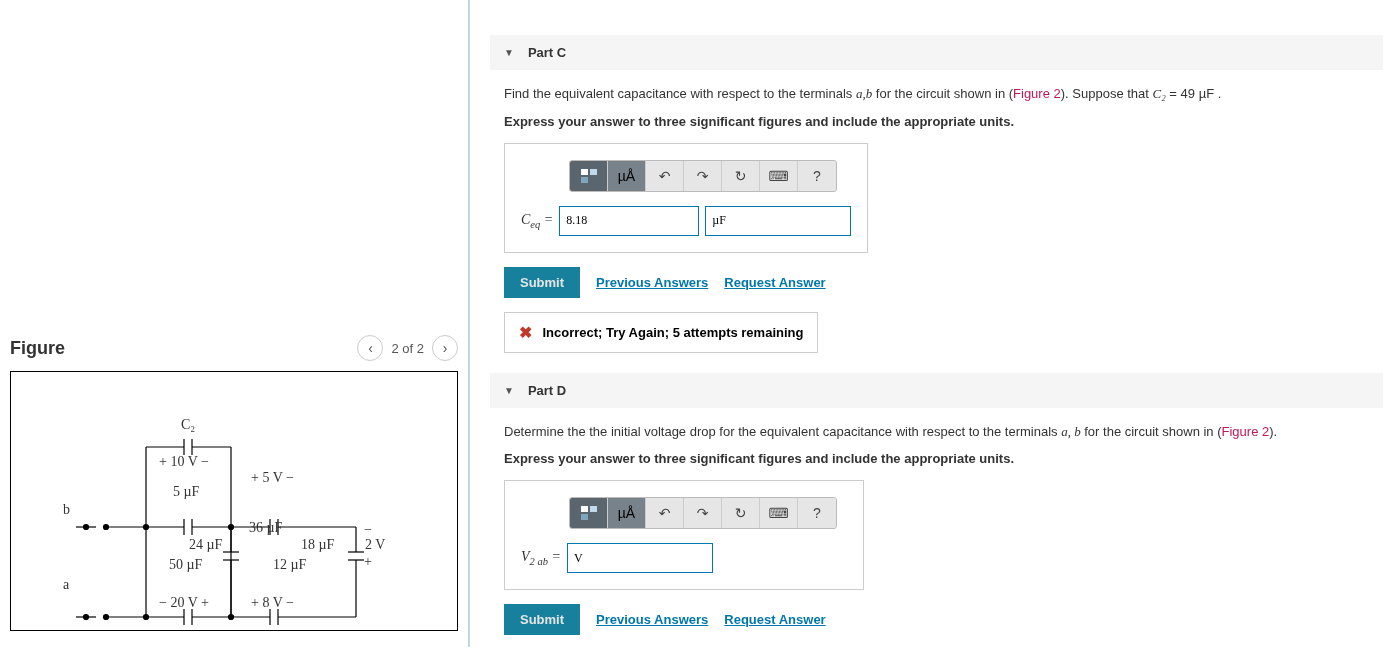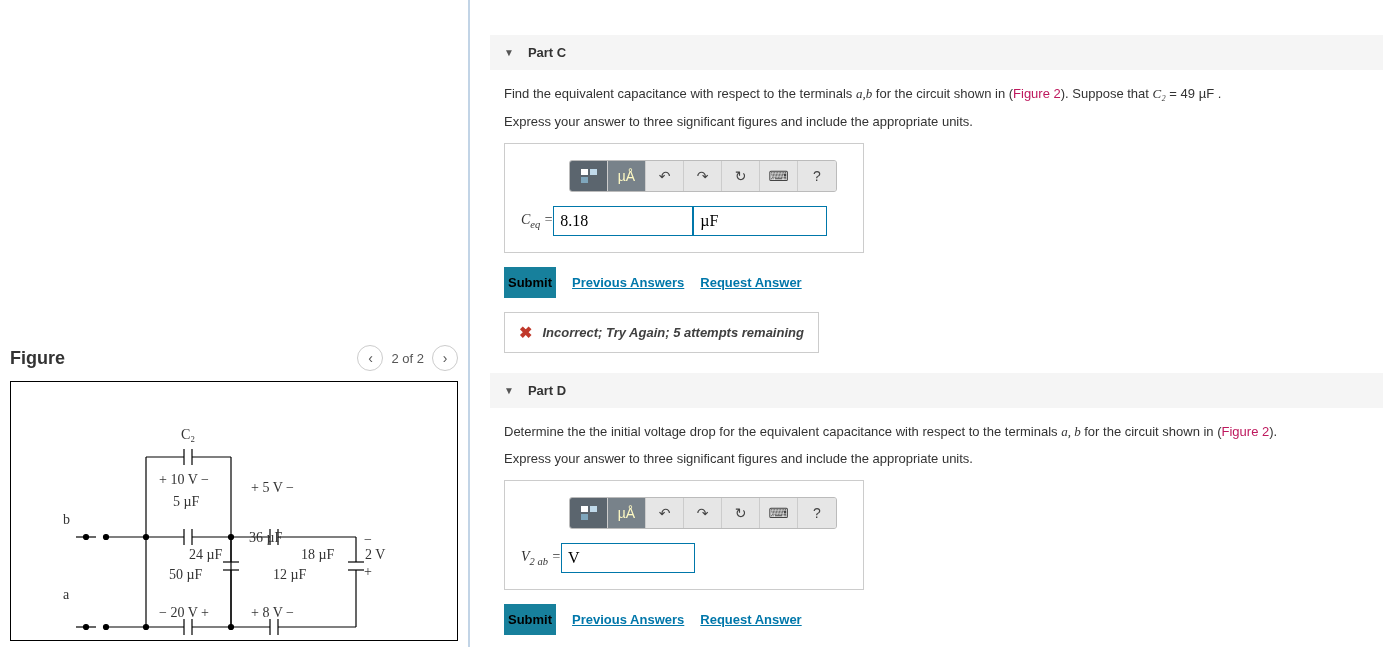--- a/index.html
+++ b/index.html
@@ -1,58 +1,58 @@
 <!DOCTYPE html>
 <html><head>
 <meta charset="utf-8">
 <style>
 * { box-sizing: border-box; margin: 0; padding: 0; }
 body { font-family: Arial, Helvetica, sans-serif; font-size: 13px; color: #333; background: #fff; }
 .container { display: flex; width: 1383px; height: 647px; }
-.left-pane { width: 470px; border-right: 2px solid #c2d4e6; padding: 10px 10px 10px 10px; position: relative; }
+.left-pane { width: 470px; border-right: 2px solid #c2d4e6; padding: 0 10px 10px 10px; position: relative; }
 .right-pane { flex: 1; padding: 0 0 0 20px; overflow: hidden; }
 
 .figure-head { display: flex; justify-content: space-between; align-items: center; margin-top: 335px; margin-bottom: 10px; }
 .figure-title { font-size: 18px; font-weight: bold; color: #333; }
 .figure-nav { display: flex; align-items: center; gap: 8px; font-size: 13px; color: #555; }
 .nav-btn { width: 26px; height: 26px; border: 1px solid #ccc; border-radius: 50%; background: #fff; display: flex; align-items: center; justify-content: center; cursor: pointer; font-size: 14px; color: #555; }
 .figure-box { border: 1.5px solid #000; height: 260px; position: relative; padding: 10px; }
 .figure-img { position: relative; width: 100%; height: 100%; }
 .figure-img svg { position: absolute; left: 55px; top: 45px; }
 .fig-label { position: absolute; font-family: 'Times New Roman', serif; font-size: 14px; color: #333; }
 
 .part { margin-bottom: 20px; }
 .part-header { background: #f5f5f5; padding: 10px 14px; display: flex; align-items: center; gap: 14px; font-weight: bold; color: #333; margin-bottom: 14px; }
 .part-header .arrow { font-size: 10px; color: #555; }
 .part-body { padding: 0 14px; }
 .prompt { margin-bottom: 10px; line-height: 1.5; }
 .prompt .fig-link { color: #be185d; }
 .prompt .var { font-style: italic; font-family: 'Times New Roman', serif; }
-.instruction { font-weight: normal; margin-bottom: 14px; }
+.instruction { font-weight: bold; margin-bottom: 14px; }
 
 .answer-box { border: 1px solid #ccc; padding: 16px; display: inline-block; margin-bottom: 14px; min-width: 360px; }
 .toolbar { display: inline-flex; border: 1px solid #bbb; border-radius: 3px; background: #eaeaea; margin-bottom: 14px; margin-left: 48px; overflow: hidden; }
 .toolbar-btn { width: 38px; height: 30px; border: none; border-right: 1px solid #ccc; background: #e6e6e6; cursor: pointer; display: flex; align-items: center; justify-content: center; font-size: 14px; color: #444; }
 .toolbar-btn:last-child { border-right: none; }
 .toolbar-btn.dark { background: #5b656e; color: #fff; }
-.toolbar-btn.dark2 { background: #78828a; color: #fef9c3; }
-
-.answer-row { display: flex; align-items: center; }
+.toolbar-btn.dark2 { background: #78828a; color: #000000; }
+
+.answer-row { display: flex; align-items: center; gap: 6px; }
 .answer-label { font-style: italic; font-family: 'Times New Roman', serif; font-size: 14px; white-space: nowrap; }
-.answer-input { border: 1px solid #0077aa; height: 30px; padding: 2px 6px; font-size: 16px; font-family: 'Times New Roman', serif; }
+.answer-input { border: 1px solid #0077aa; height: 30px; padding: 2px 6px; font-size: 12px; font-family: 'Times New Roman', serif; }
 .val-input { width: 140px; }
-.unit-input { width: 134px; }
+.unit-input { width: 146px; }
 
 .action-row { display: flex; align-items: center; gap: 16px; margin-bottom: 14px; }
-.submit-btn { background: #17809c; color: #000000; border: none; padding: 8px 4px; font-size: 13px; font-weight: bold; cursor: pointer; }
+.submit-btn { background: #17809c; color: #e5e5e5; border: none; padding: 8px 16px; font-size: 13px; font-weight: bold; cursor: pointer; }
 .link { color: #0077aa; text-decoration: underline; font-weight: bold; cursor: pointer; font-size: 13px; }
 
 .feedback { border: 1px solid #ccc; padding: 10px 14px; display: inline-flex; align-items: center; gap: 10px; }
 .feedback .x-icon { color: #c0392b; font-size: 16px; font-weight: bold; }
-.feedback-text { font-weight: bold; color: #404040; font-style: italic; }
+.feedback-text { font-weight: bold; color: #000000; }
 
 sub { font-size: 0.75em; }
 </style>
 </head>
 <body>
 
 <div class="container">
   <div class="left-pane">
     <div class="figure-head">
       <div class="figure-title">Figure</div>
@@ -105,21 +105,21 @@
             <circle cx="155" cy="100" r="2.5" fill="#000"></circle>
             <circle cx="155" cy="190" r="2.5" fill="#000"></circle>
             <line x1="0" y1="190" x2="20" y2="190"></line>
             <circle cx="10" cy="190" r="2.5" fill="#000"></circle>
             <circle cx="30" cy="190" r="2.5" fill="#000"></circle>
             <line x1="30" y1="190" x2="70" y2="190"></line>
             <circle cx="70" cy="190" r="2.5" fill="#000"></circle>
           </g>
         </svg>
         <span class="fig-label" style="left:160px;top:35px">C₂</span>
-        <span class="fig-label" style="left:138px;top:80px">+  10 V  −</span>
+        <span class="fig-label" style="left:138px;top:72px">+  10 V  −</span>
         <span class="fig-label" style="left:152px;top:102px">5 µF</span>
         <span class="fig-label" style="left:230px;top:88px">+   5 V   −</span>
         <span class="fig-label" style="left:228px;top:138px">36 µF</span>
         <span class="fig-label" style="left:168px;top:155px">24 µF</span>
         <span class="fig-label" style="left:280px;top:155px">18 µF</span>
         <span class="fig-label" style="left:344px;top:155px">2 V</span>
         <span class="fig-label" style="left:343px;top:140px">−</span>
         <span class="fig-label" style="left:343px;top:172px">+</span>
         <span class="fig-label" style="left:148px;top:175px">50 µF</span>
         <span class="fig-label" style="left:252px;top:175px">12 µF</span>

